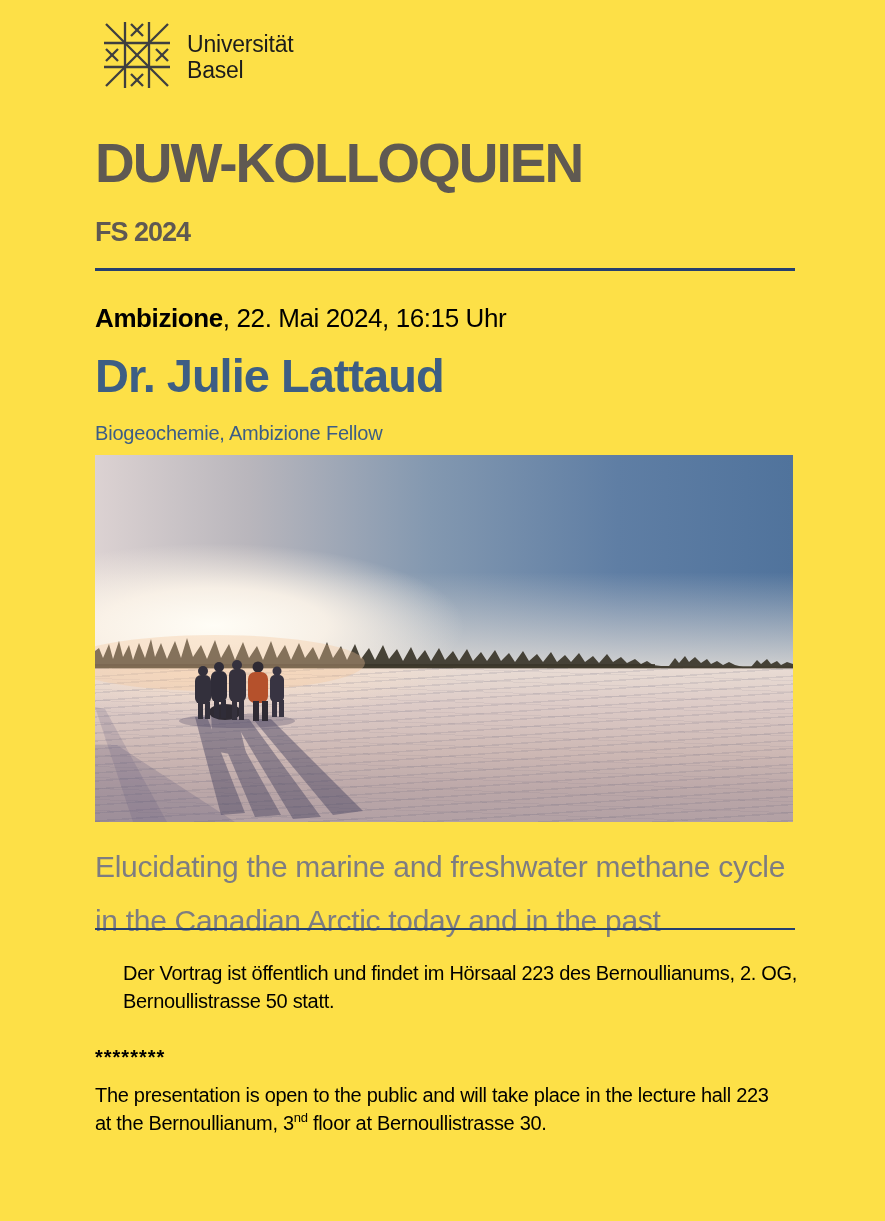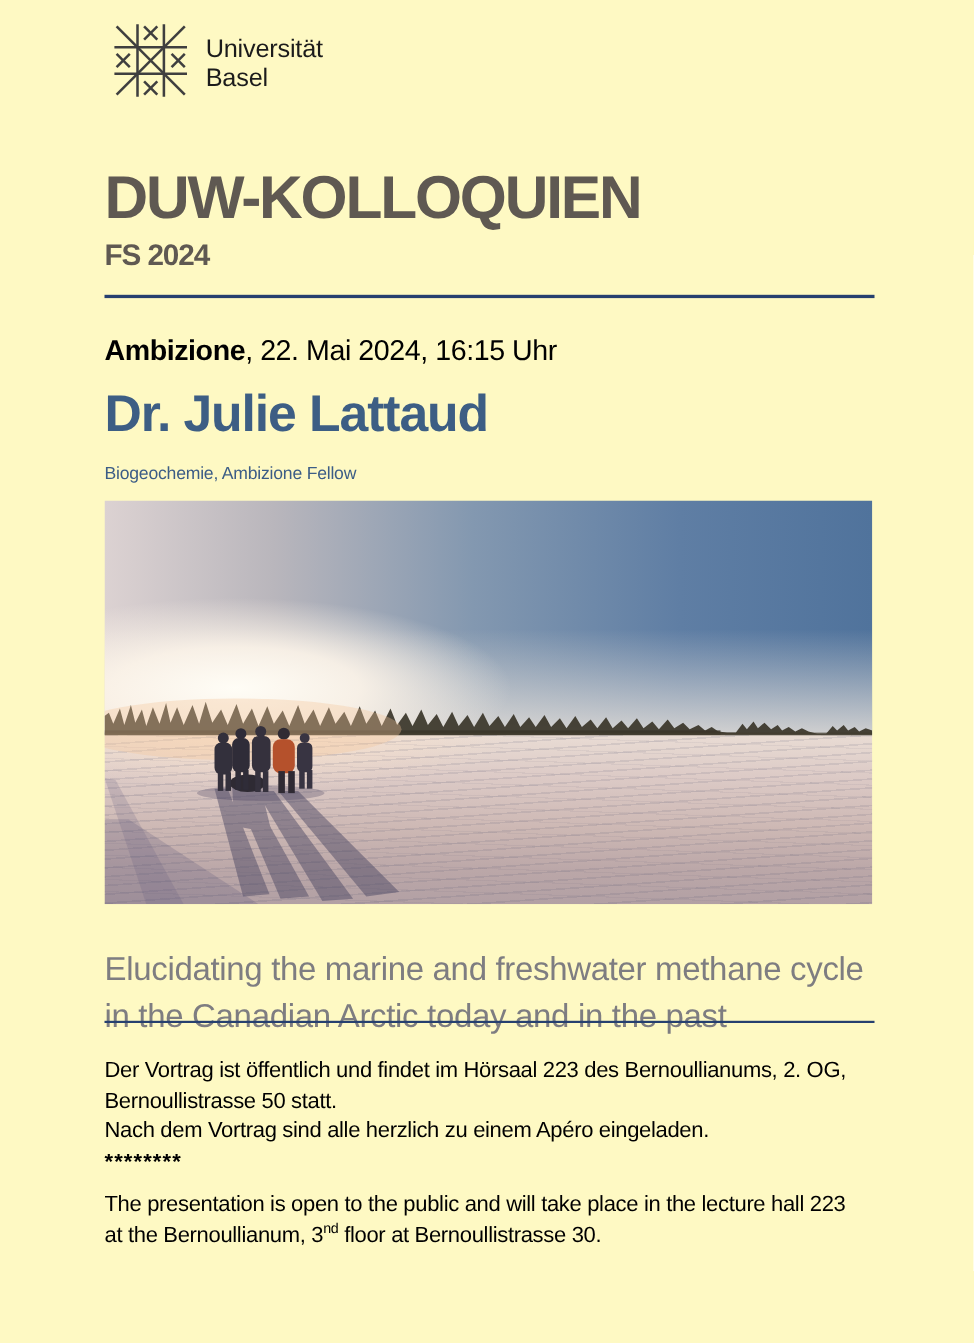--- a/index.html
+++ b/index.html
@@ -1,61 +1,61 @@
 <!DOCTYPE html>
 <html><head>
 <meta charset="utf-8">
 <style>
   html,body { margin:0; padding:0; background:#ffffff; }
   .page {
-    position:relative; width:885px; height:1221px; background:#fef9c3;
+    position:relative; width:885px; height:1221px; background:#fde047;
     font-family:"Liberation Sans", sans-serif; overflow:hidden; color:#111;
   }
   
   .unibas-logo { position:absolute; left:100px; top:18px; display:flex; gap:13px; }
   .unibas-text { margin-top:13px; font-size:23px; line-height:26px; font-weight:500;
                  color:#1c1c1c; letter-spacing:-0.2px; }
   .duw-logo { position:absolute; left:598px; top:0; width:287px; height:120px; }
   
-  .main-title { position:absolute; left:95px; top:152px; font-size:55px; font-weight:700;
+  .main-title { position:absolute; left:95px; top:136px; font-size:55px; font-weight:700;
                 letter-spacing:-2px; color:#5f5952; line-height:1; white-space:nowrap; }
   .semester   { position:absolute; left:95px; top:219px; font-size:27px; font-weight:700;
                 letter-spacing:-1px; color:#5f5952; line-height:1; }
   .rule1 { position:absolute; left:95px; top:268px; width:700px; height:2.5px; background:#26406f; }
   .rule2 { position:absolute; left:95px; top:928px; width:700px; height:1.5px; background:#26406f; }
   .date-line { position:absolute; left:95px; top:303px; font-size:26px; letter-spacing:-0.4px;
                color:#000; white-space:nowrap; }
   .date-line b { font-weight:700; }
   .speaker { position:absolute; left:95px; top:352px; font-size:47px; font-weight:700;
              letter-spacing:-1px; color:#3d5e84; line-height:1; white-space:nowrap; }
-  .affiliation { position:absolute; left:95px; top:422px; font-size:16px; letter-spacing:-0.2px;
+  .affiliation { position:absolute; left:95px; top:422px; font-size:20px; letter-spacing:-0.2px;
                  color:#3c5d86; white-space:nowrap; }
   
   .photo { position:absolute; left:95px; top:455px; width:698px; height:367px; overflow:hidden; }
   .photo-sky { position:absolute; left:0; top:0; width:698px; height:213px;
     background:
       radial-gradient(ellipse 58% 62% at 17% 80%, rgba(255,253,246,1) 0%, rgba(252,244,233,0.9) 28%, rgba(248,238,226,0) 62%),
       linear-gradient(to bottom, rgba(255,255,255,0) 55%, rgba(240,231,221,0.8) 100%),
       linear-gradient(to left, #50739c 0%, #5f7ea4 25%, #8398b0 52%, #b9b6bc 78%, #dcd2d2 100%);
   }
   .photo-snow { position:absolute; left:0; top:213px; width:698px; height:154px;
     background:
       repeating-linear-gradient(176deg, rgba(70,75,105,0.12) 0 1.5px, rgba(0,0,0,0) 1.5px 8px),
       repeating-linear-gradient(2deg, rgba(80,80,110,0.07) 0 1px, rgba(0,0,0,0) 1px 11px),
       radial-gradient(ellipse 55% 55% at 20% 0%, rgba(252,228,205,0.85) 0%, rgba(248,224,205,0) 60%),
       linear-gradient(to bottom, #e9dcd4 0%, #dccac6 25%, #cdb8b4 55%, #bba7a8 80%, #b2a0a4 100%);
   }
   .photo svg.scene { position:absolute; left:0; top:0; }
   
   .talk-title { position:absolute; left:95px; top:840px; width:700px; font-size:30px;
-                line-height:43px; letter-spacing:-0.3px; color:#7e7d81;margin-top:20px; }
+                line-height:54px; letter-spacing:-0.3px; color:#7e7d81; }
   .para { position:absolute; left:95px; font-size:20px; line-height:27.5px; letter-spacing:-0.3px;
           color:#000; }
   .para .line { white-space:nowrap; }
-  .german { top:960px; }
+  .german { top:960px;margin-left:28px; }
   .asterisks { position:absolute; left:95px; top:1046px; font-size:20px; font-weight:700;
                letter-spacing:1px; color:#000; }
   .english { top:1082px; }
   sup.ord { font-size:13px; line-height:0; vertical-align:super; }
 </style>
 </head>
 <body>
 
 <div class="page">
 
@@ -151,21 +151,20 @@
       </g>
     </svg>
   </div>
 
   <div class="talk-title">Elucidating the marine and freshwater methane cycle in the Canadian Arctic today and in the past</div>
   <div class="rule2"></div>
 
   <div class="para german">
     <div class="line">Der Vortrag ist öffentlich und findet im Hörsaal 223 des Bernoullianums, 2. OG,</div>
     <div class="line">Bernoullistrasse 50 statt.</div>
-    <div class="line">Nach dem Vortrag sind alle herzlich zu einem Apéro eingeladen.</div>
   </div>
 
   <div class="asterisks">********</div>
 
   <div class="para english">
     <div class="line">The presentation is open to the public and will take place in the lecture hall 223</div>
     <div class="line"><span>at the Bernoullianum, 3</span><sup class="ord">nd</sup><span> floor at Bernoullistrasse 30.</span></div>
   </div>
 
 </div>

